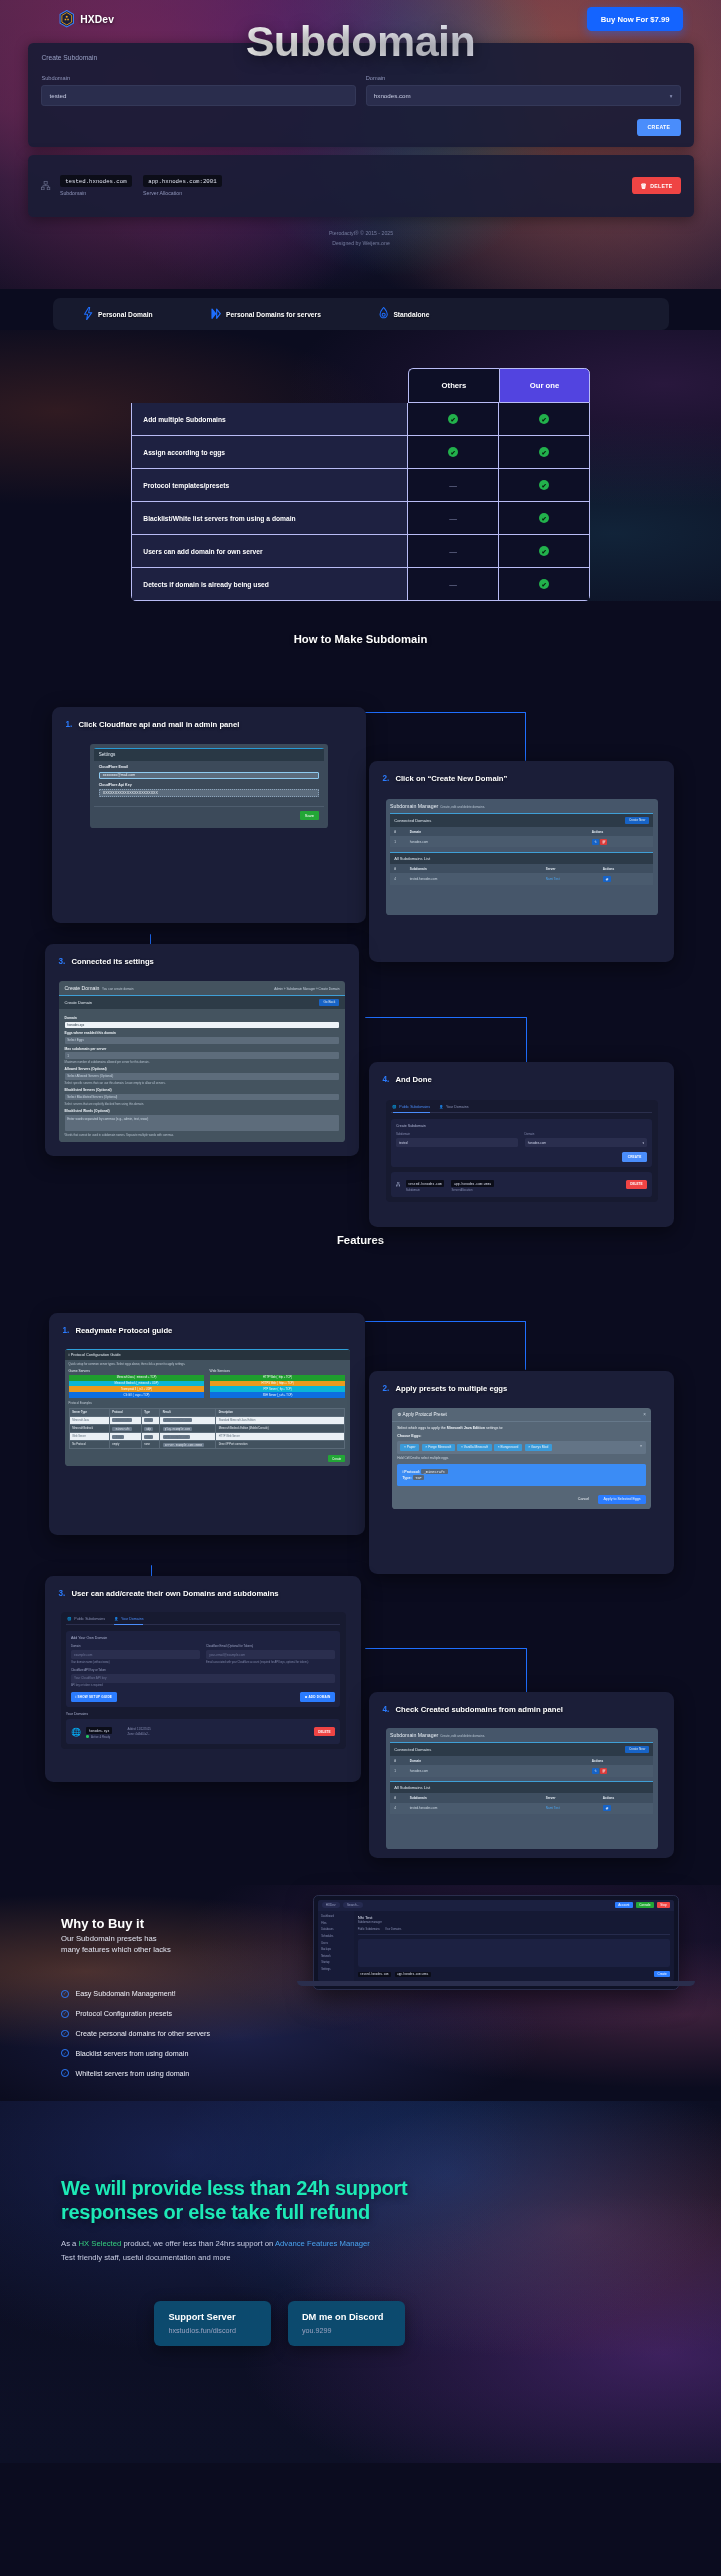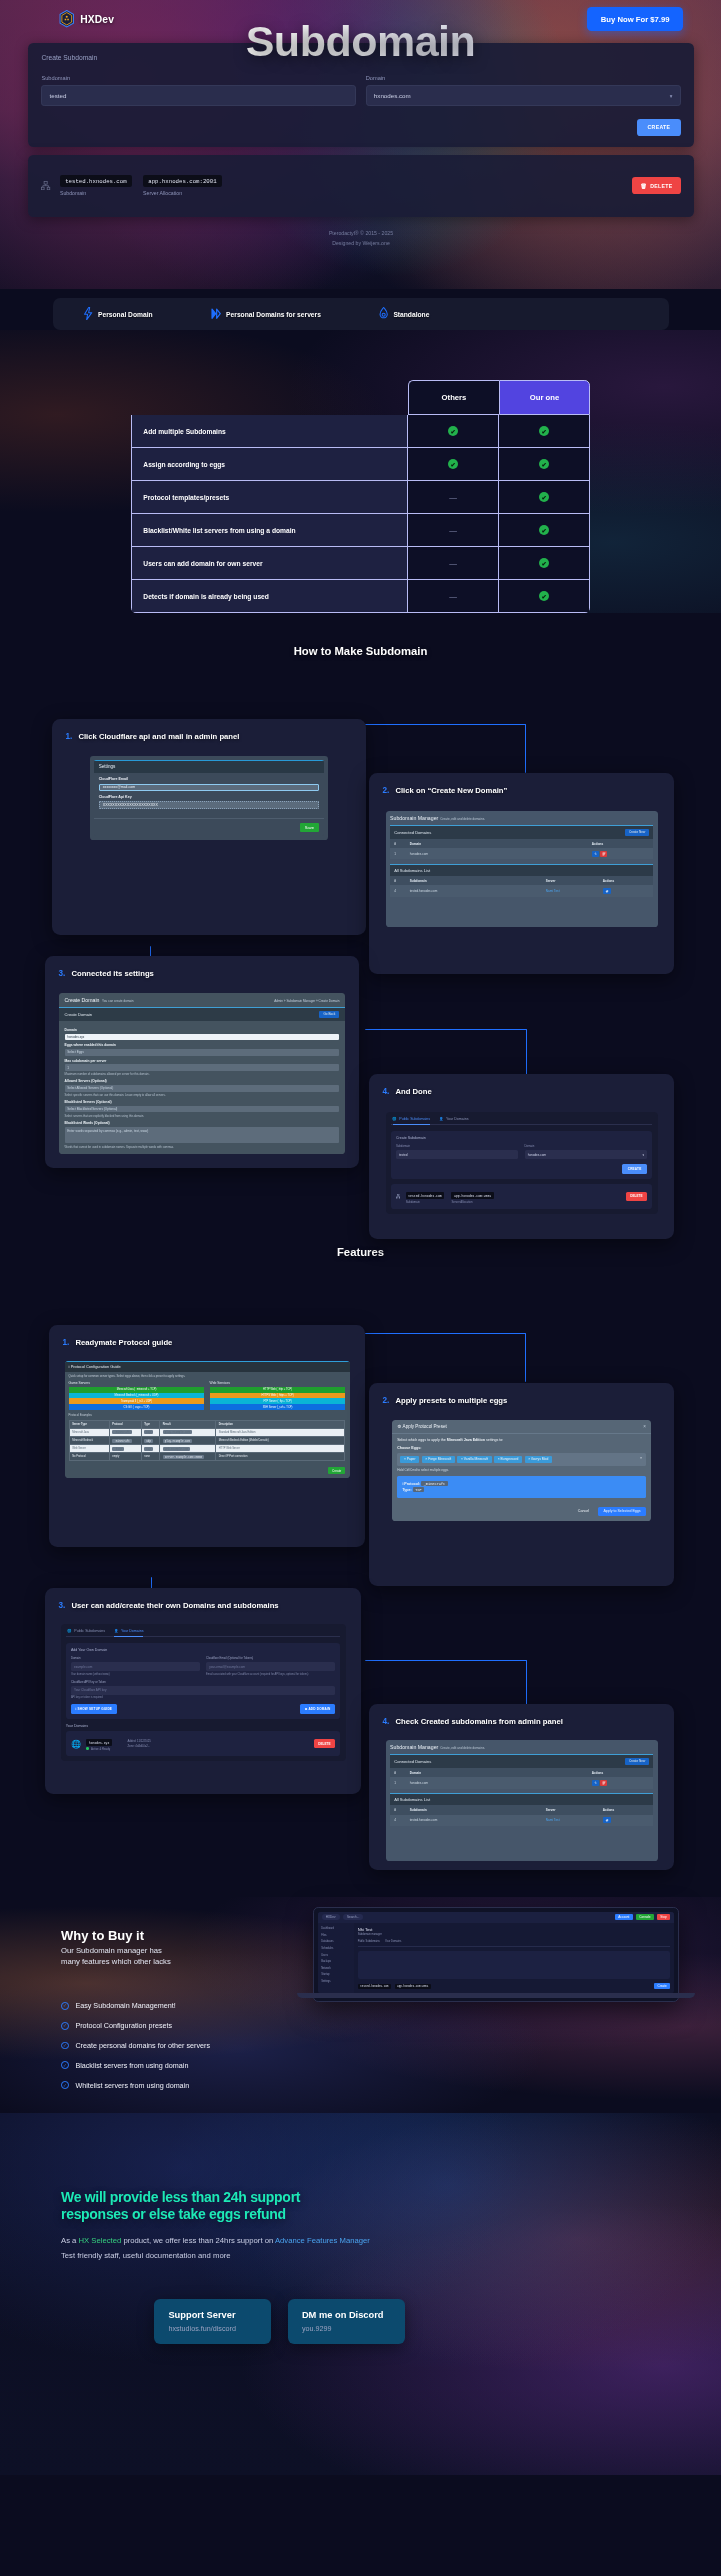--- a/index.html
+++ b/index.html
@@ -110,21 +110,21 @@
   
   .cmp-wrap { width: 721px; padding: 38px 0 0; position: relative; }
   .cmp-bgglow {
     position: absolute; inset: 0;
     background:
       radial-gradient(ellipse at 8% 30%, rgba(160,70,40,.25), transparent 35%),
       radial-gradient(ellipse at 92% 20%, rgba(110,50,130,.3), transparent 40%),
       radial-gradient(ellipse at 85% 75%, rgba(40,120,150,.22), transparent 40%);
     pointer-events: none;
   }
-  .cmp-table { width: 459px; margin: 12px auto; position: relative; z-index: 2; }
+  .cmp-table { width: 459px; margin: 0 auto; position: relative; z-index: 2; }
   .cmp-head { display: flex; }
   .cmp-head .spacer { flex: 1; }
   .cmp-head .hcell {
     width: 91px; height: 35px; display: flex; align-items: center;
     justify-content: center; font-size: 7.7px; font-weight: bold;
     border: 0.5px solid #b9bcf5;
   }
   .cmp-head .hcell.others { background: #0d0f26; border-right: none;
     border-radius: 5.2px 0 0 0; }
   .cmp-head .hcell.ours { background: #5244e0; border-radius: 0 5.2px 0 0; }
@@ -345,21 +345,21 @@
   .foot-bg { position: absolute; inset: 0;
     background:
       radial-gradient(ellipse at 25% 15%, rgba(40,60,140,.4), transparent 45%),
       radial-gradient(ellipse at 62% 20%, rgba(30,80,160,.4), transparent 45%),
       radial-gradient(ellipse at 80% 35%, rgba(150,70,90,.4), transparent 40%),
       radial-gradient(ellipse at 92% 70%, rgba(110,50,150,.5), transparent 45%),
       linear-gradient(180deg, #0c0e22 0%, #0d1026 100%);
   }
   .foot-inner { position: relative; z-index: 2; padding: 76px 61px 0; }
   .foot-h {
-    font-size: 14px; font-weight: bold; line-height: 1.18; color: #1de9b6;
+    font-size: 20px; font-weight: bold; line-height: 1.18; color: #1de9b6;
     letter-spacing: -0.3px; text-shadow: 0 1.5px 8.2px rgba(0,0,0,.45);
   }
   .foot-p { margin-top: 12.4px; font-size: 7.7px; color: #c9cee4; line-height: 1.9; }
   .hx { color: #35d07f; } .asm { color: #4aa3ef; }
   .foot-cards { display: flex; gap: 16.5px; margin-top: 35px; padding-left: 93px; }
   .foot-card { background: #0c4a6e; border-radius: 6.2px; padding: 11.3px 14.4px;
                width: 117px; box-shadow: 0 4.1px 15.5px rgba(0,0,0,.4); }
   .foot-card h4 { font-size: 9.3px; font-weight: bold; margin-bottom: 3.6px; }
   .foot-card span { font-size: 7.2px; color: #9ba2c0; }
 </style>
@@ -956,21 +956,21 @@
         <div style="height:30px"></div>
       </div>
     </div>
   </div>
 </div>
 
 <div class="why-wrap">
   <div class="why-bg"></div>
   <div class="why-left">
     <h3>Why to Buy it</h3>
-    <p><span>Our Subdomain manager has</span><br>
+    <p><span>Our Subdomain presets has</span><br>
        <span>many features which other lacks</span></p>
     <div class="why-list" id="why-list">
         <div class="why-li">
           <span class="why-check">✓</span>
           <span>Easy Subdomain Management!</span>
         </div>
         <div class="why-li">
           <span class="why-check">✓</span>
           <span>Protocol Configuration presets</span>
         </div>
@@ -1032,21 +1032,21 @@
       <div class="laptop-base"></div>
     </div>
   </div>
 </div>
 
 <div class="foot-wrap">
   <div class="foot-bg"></div>
   <div class="foot-inner">
     <h2 class="foot-h">
       <span>We will provide less than 24h support</span><br>
-      <span>responses or else take eggs refund</span>
+      <span>responses or else take full refund</span>
     </h2>
     <div class="foot-p">
       <span>As a </span><span class="hx">HX Selected</span><span> product, we offer less than 24hrs support on </span><span class="asm">Advance Features Manager</span><br>
       <span>Test friendly staff, useful documentation and more</span>
     </div>
     <div class="foot-cards">
       <div class="foot-card">
         <h4>Support Server</h4>
         <span>hxstudios.fun/discord</span>
       </div>

